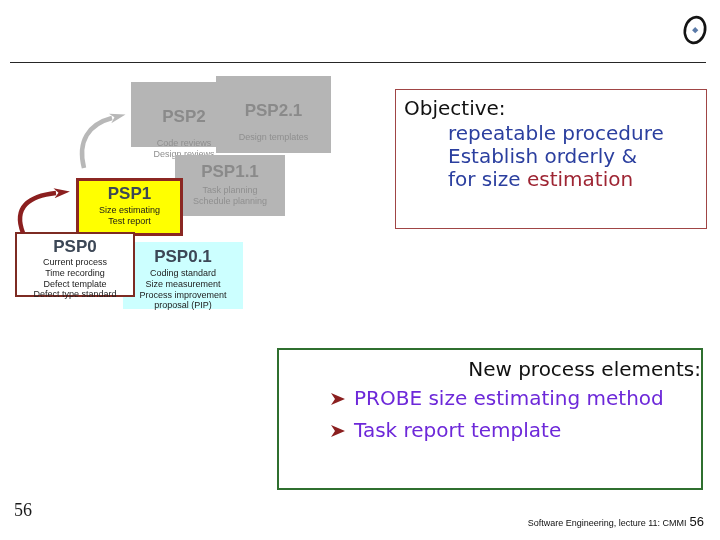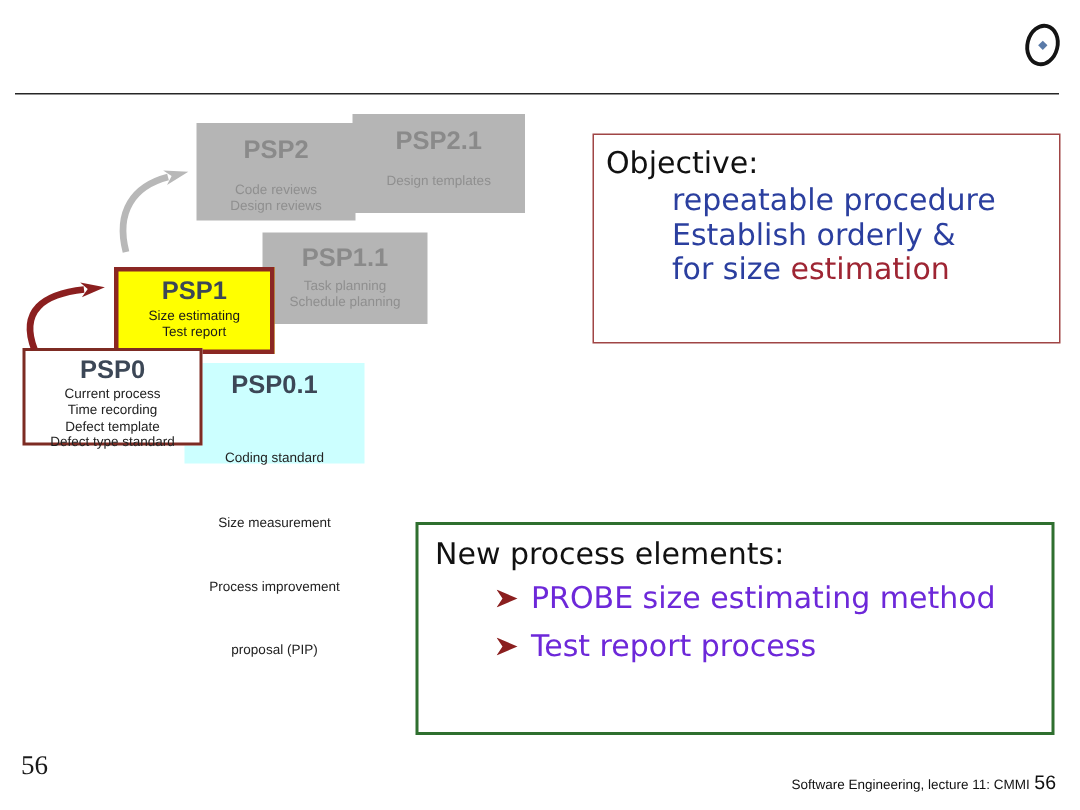--- a/index.html
+++ b/index.html
@@ -26,44 +26,44 @@
     position: absolute; box-sizing: border-box; text-align: center;
     display: flex; flex-direction: column; align-items: center;
   }
   .bx-heading { font-weight: bold; font-size: 17px; line-height: 19px; }
   .bx-line { font-size: 9px; line-height: 10.8px; white-space: nowrap; }
 
   .bx.gray { background: #b5b5b5; }
   .bx.gray .bx-heading { color: #8a8a8a; }
   .bx.gray .bx-line   { color: #8f8f8f; }
 
-  .bx-psp2_1 { left: 235px; top: 76px;  width: 115px; height: 66px; padding-top: 8px; }
+  .bx-psp2_1 { left: 216px; top: 76px;  width: 115px; height: 77px; padding-top: 8px; }
   .bx-psp2   { left: 131px; top: 82px;  width: 106px; height: 65px; padding-top: 8px; }
-  .bx-psp2_1 .bx-heading, .bx-psp2 .bx-heading { margin-bottom: 12px; }
+  .bx-psp2_1 .bx-heading, .bx-psp2 .bx-heading { margin-bottom: 12px; margin-top: 17px; }
 
   .bx-psp1_1 { left: 175px; top: 155px; width: 110px; height: 61px; padding-top: 7px; }
   .bx-psp1_1 .bx-heading { margin-bottom: 4px; }
 
   .bx-psp1 {
     left: 76px; top: 178px; width: 107px; height: 58px;
     background: #ffff00; border: 3px solid #8b2723; padding-top: 3px;
   }
   .bx-psp1 .bx-heading { color: #3c4756; margin-bottom: 2px; }
   .bx-psp1 .bx-line { color: #1a1a1a; }
 
   .bx-psp0 {
     left: 15px; top: 232px; width: 120px; height: 65px;
     background: #ffffff; border: 2px solid #7d2b23; padding-top: 3px;
   }
   .bx-psp0 .bx-heading { color: #3c4756; margin-bottom: 1px; }
   .bx-psp0 .bx-line { color: #222222; }
 
   .bx-psp0_1 {
     left: 123px; top: 242px; width: 120px; height: 67px;
-    background: #ccffff; padding-top: 5px; gap: 32px;
+    background: #ccffff; padding-top: 5px;
   }
   .bx-psp0_1 .bx-heading { color: #3c4756; margin-bottom: 2px; }
   .bx-psp0_1 .bx-line { color: #222222; }
 
   .diagram-arrows { position: absolute; left: 0; top: 0; pointer-events: none; }
 
   
   .objective-box {
     position: absolute; left: 395px; top: 89px; width: 312px; height: 140px;
     box-sizing: border-box; border: 1px solid #a04545; background: #ffffff;
@@ -72,21 +72,21 @@
   .obj-label { margin: 6px 0 2px 8px; font-size: 20px; color: #111111; }
   .obj-lines { margin-left: 52px; font-size: 20px; line-height: 23px; color: #2b3f9f; }
   .obj-red { color: #9e2533; }
 
   
   .new-elements-box {
     position: absolute; left: 277px; top: 348px; width: 426px; height: 142px;
     box-sizing: border-box; border: 2px solid #2f6f2f; background: #ffffff;
     font-family: "DejaVu Sans", sans-serif;
   }
-  .npe-label { margin: 7px 0 6px 11px; font-size: 20px; color: #111111; }
+  .npe-label { margin: 7px 0 6px 11px; font-size: 20px; color: #111111; text-align: right; }
   .bullet-row { display: flex; margin-left: 52px; margin-bottom: 9px; }
   .bullet-glyph { flex: 0 0 auto; margin: 6px 8px 0 0; }
   .bullet-text { font-size: 20px; line-height: 23px; color: #6d28d9; }
 
   
   .page-number {
     position: absolute; left: 14px; top: 500px;
     font-family: "Liberation Serif", serif; font-size: 18px; color: #1a1a1a;
   }
   .footer-credit {
@@ -182,21 +182,21 @@
       <div class="bullet-text">
         <div>PROBE size estimating method</div>
       </div>
     </div>
 
     <div class="bullet-row">
       <svg class="bullet-glyph" width="15" height="12" viewBox="0 0 15 12">
         <path d="M0,0 L14,6 L0,12 L4,6 z" fill="#8b1f1f"></path>
       </svg>
       <div class="bullet-text">
-        <div>Test report process</div>
+        <div>Task report template</div>
       </div>
     </div>
   </div>
 
   <div class="page-number">56</div>
   <div class="footer-credit">
     <span>Software Engineering, lecture 11: CMMI</span><span class="credit-page">56</span>
   </div>
 
 </div>

